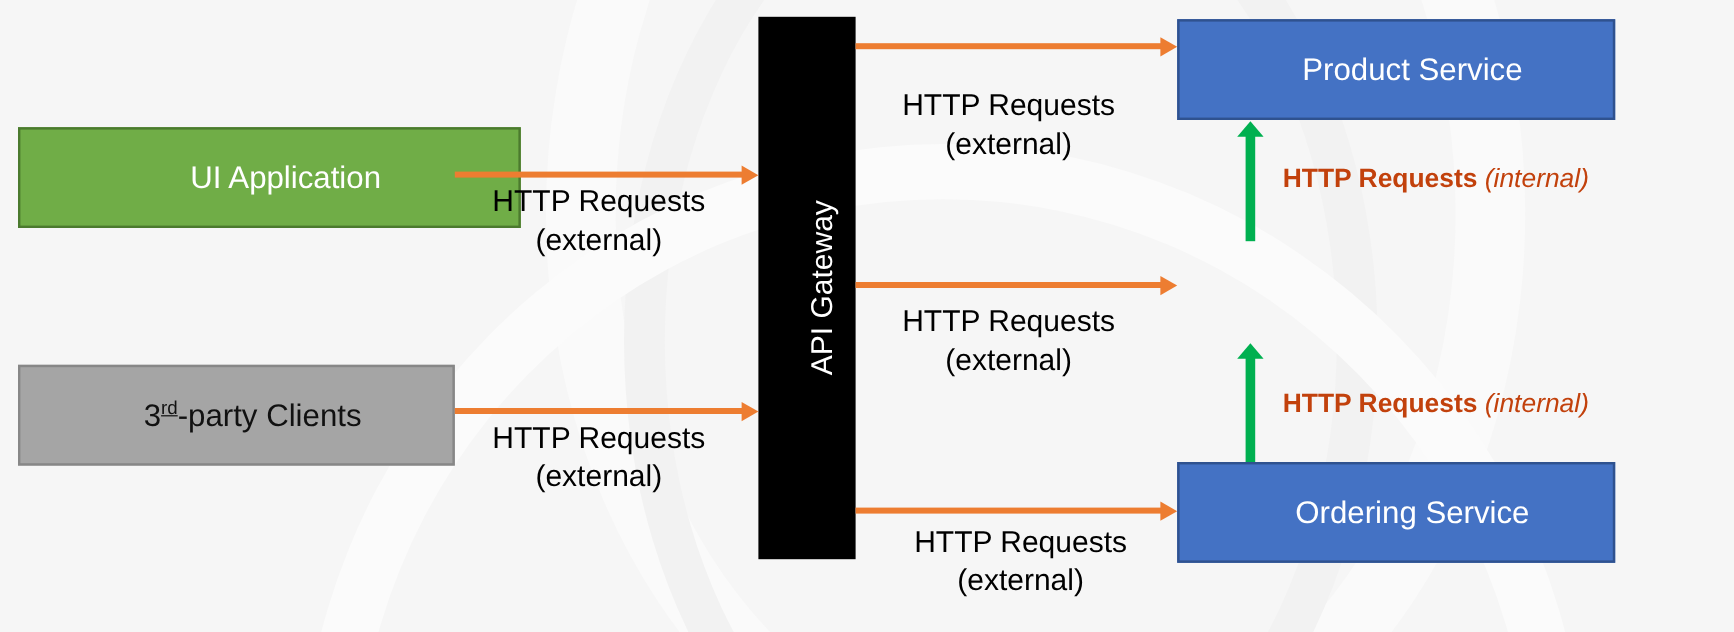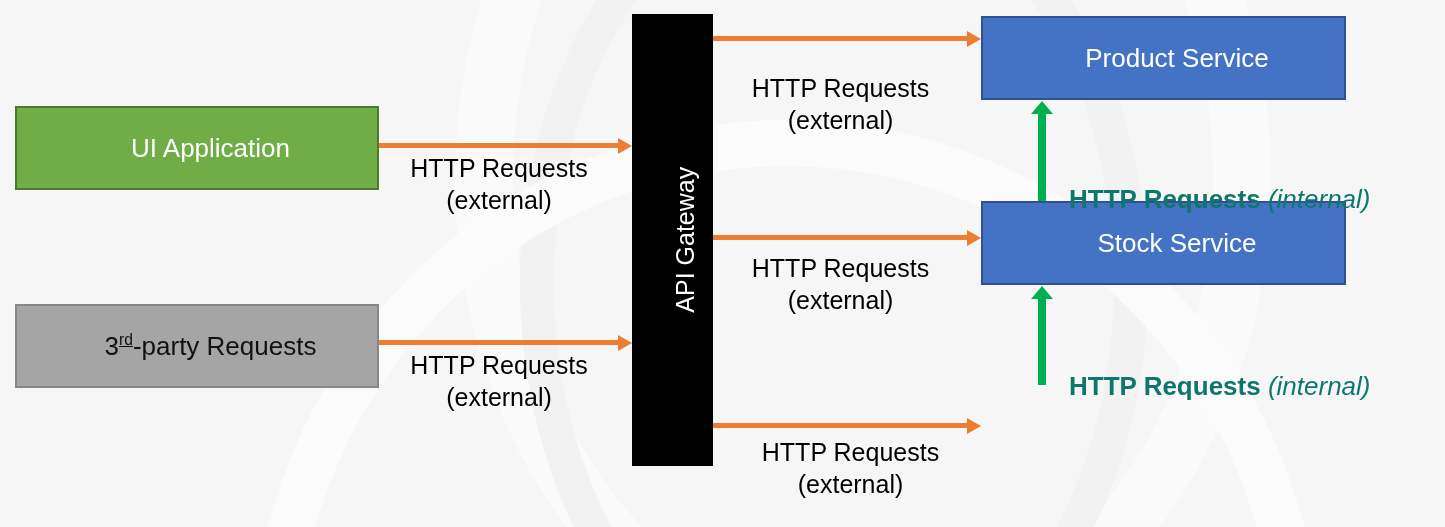--- a/index.html
+++ b/index.html
@@ -50,21 +50,21 @@
     display: flex;
     align-items: center;
     justify-content: center;
     text-align: right;
     line-height: 1.1;
     padding-left: 27px;
   }
 
   .box-ui {
     left: 15px; top: 106px;
-    width: 364px; height: 84px;
+    width: 419px; height: 84px;
     background: #70ad47;
     border: 2px solid #4b7a2e;
     color: #ffffff;
     font-size: 26px;
   }
 
   .box-clients {
     left: 15px; top: 304px;
     width: 364px; height: 84px;
     background: #a5a5a5;
@@ -152,25 +152,24 @@
   .lbl .it { }
 
   .lbl-ui-gw      { left: 379px; top: 152px; width: 240px; }
   .lbl-clients-gw { left: 379px; top: 349px; width: 240px; }
   .lbl-gw-prod    { left: 703px; top: 72px;  width: 275px; }
   .lbl-gw-stock   { left: 703px; top: 252px; width: 275px; }
   .lbl-gw-order   { left: 713px; top: 436px; width: 275px; }
 
   .lbl-internal {
     position: absolute;
-    color: #0f766e;
-    font-size: 26px;
+    color: #c2410c;
+    font-size: 22px;
     white-space: nowrap;
     text-align: left;
-    margin-top: 48px;
   }
   .lbl-internal .bold { font-weight: bold; }
   .lbl-internal .it   { font-style: italic; }
 
   .lbl-int-1 { left: 1069px; top: 136px; }
   .lbl-int-2 { left: 1069px; top: 323px; }
 
   sup {
     font-size: 0.6em;
     vertical-align: super;
@@ -185,35 +184,35 @@
 
   <div class="wm wm-1"></div>
   <div class="wm wm-2"></div>
   <div class="wm wm-3"></div>
 
   <div class="box box-ui">
     <span>UI Application</span>
   </div>
 
   <div class="box box-clients">
-    <span><span>3</span><sup>rd</sup><span>-party Requests</span></span>
+    <span><span>3</span><sup>rd</sup><span>-party Clients</span></span>
   </div>
 
   <div class="box box-gateway">
     <span class="rot">API Gateway</span>
   </div>
 
   <div class="box box-service box-product">
     <span>Product Service</span>
   </div>
 
-  <div class="box box-service box-stock">
-    <span>Stock Service</span>
-  </div>
-
+
+  <div class="box box-service box-ordering">
+    <span>Ordering Service</span>
+  </div>
 
   <div class="h-arrow arr-ui-gw"></div>
   <div class="h-arrow arr-clients-gw"></div>
   <div class="h-arrow arr-gw-product"></div>
   <div class="h-arrow arr-gw-stock"></div>
   <div class="h-arrow arr-gw-ordering"></div>
 
   <div class="v-arrow arr-stock-product"></div>
   <div class="v-arrow arr-order-stock"></div>
 

